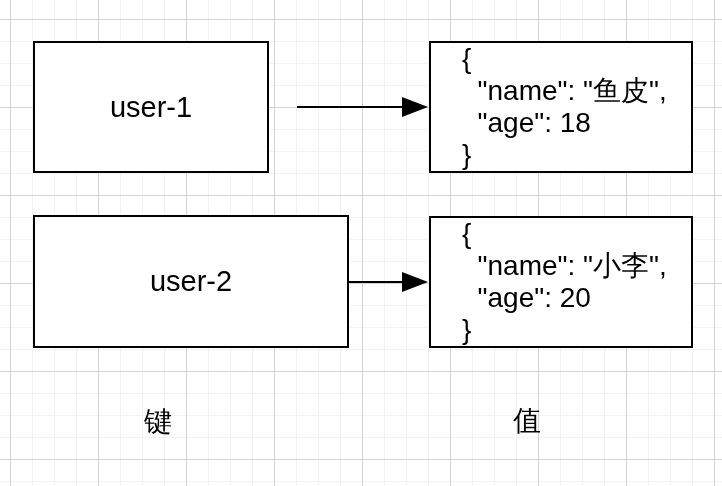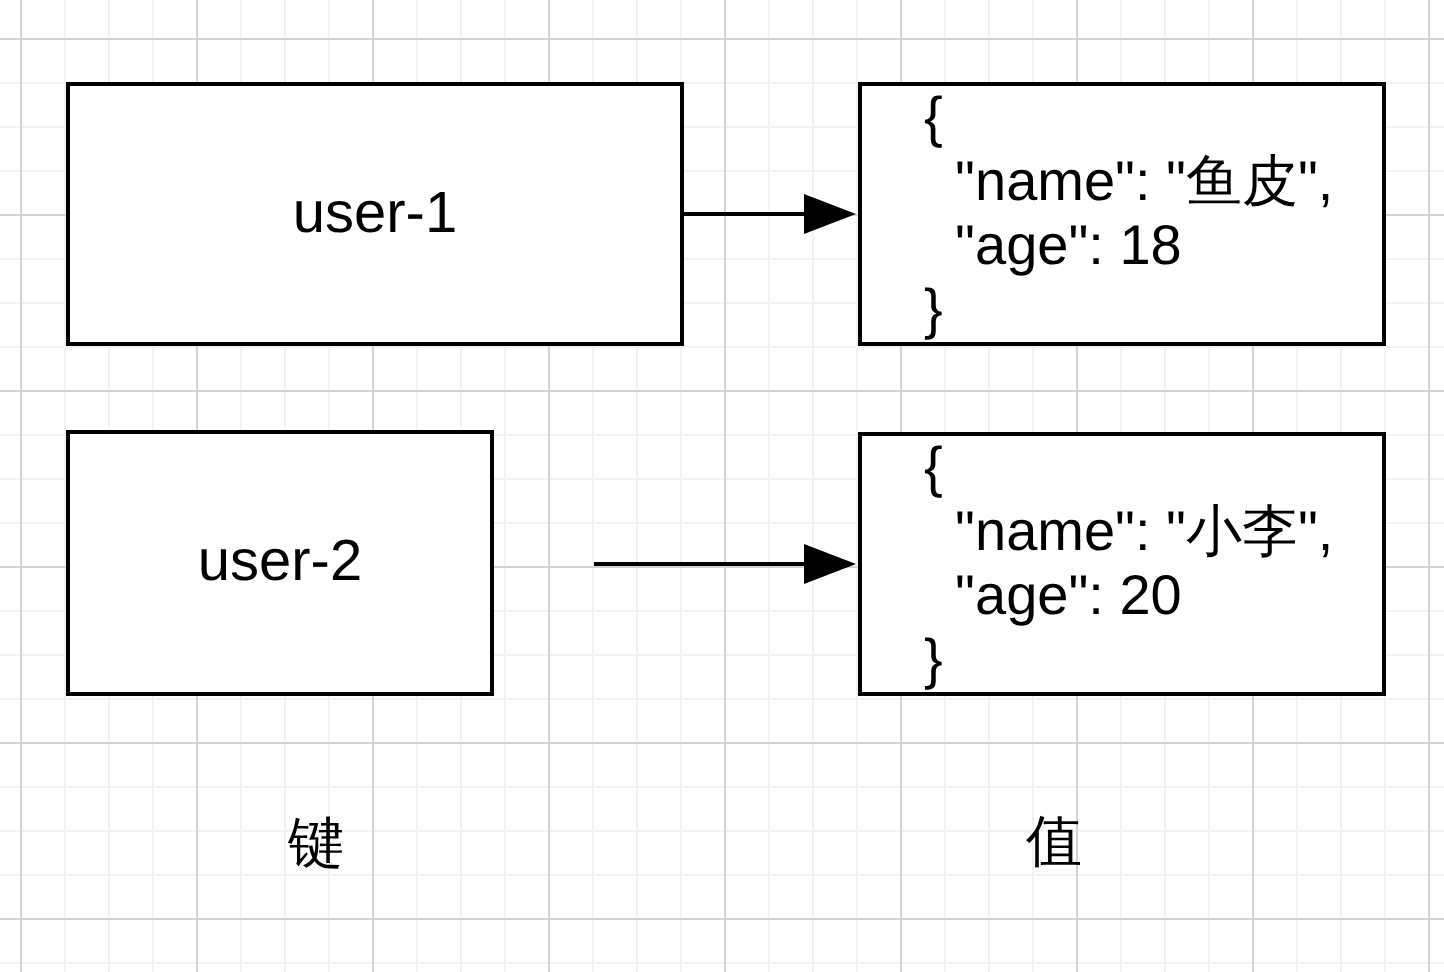--- a/index.html
+++ b/index.html
@@ -42,23 +42,23 @@
   }
   .value-node {
     justify-content: flex-start;
   }
   .value-node .json-text {
     white-space: pre;
     font-size: 28px;
     line-height: 32px;
     padding-left: 31px;
   }
-  .key-node-1 { left: 33px;  top: 41px;  width: 309px; height: 132px; }
+  .key-node-1 { left: 33px;  top: 41px;  width: 236px; height: 132px; }
   .value-node-1 { left: 429px; top: 41px;  width: 264px; height: 132px; }
-  .key-node-2 { left: 33px;  top: 215px; width: 214px; height: 133px; }
+  .key-node-2 { left: 33px;  top: 215px; width: 316px; height: 133px; }
   .value-node-2 { left: 429px; top: 216px; width: 264px; height: 132px; }
   .arrow-layer {
     position: absolute;
     left: 0; top: 0;
     width: 722px;
     height: 486px;
     pointer-events: none;
   }
   .arrow-layer g { pointer-events: all; }
   .floating-label {

